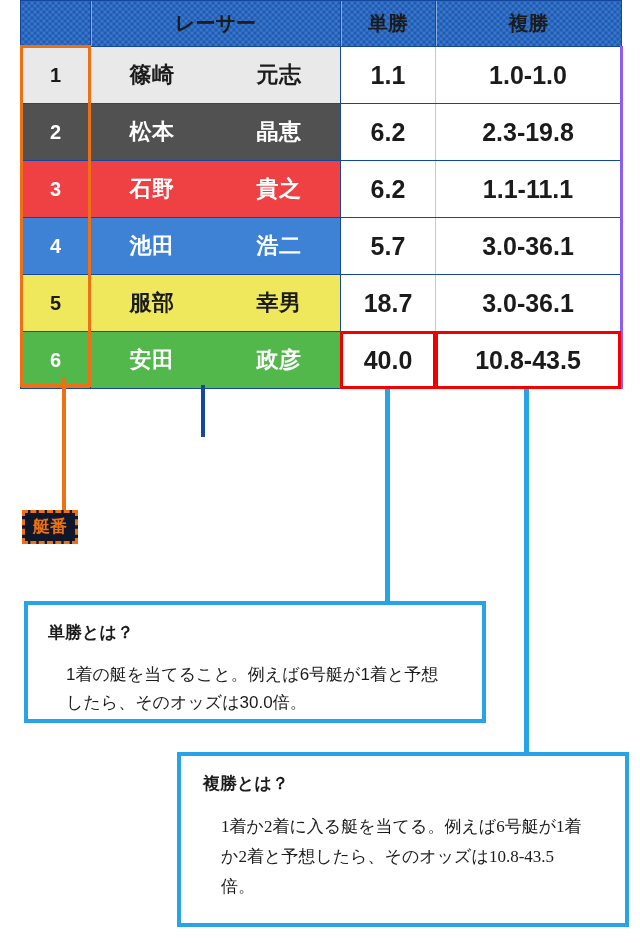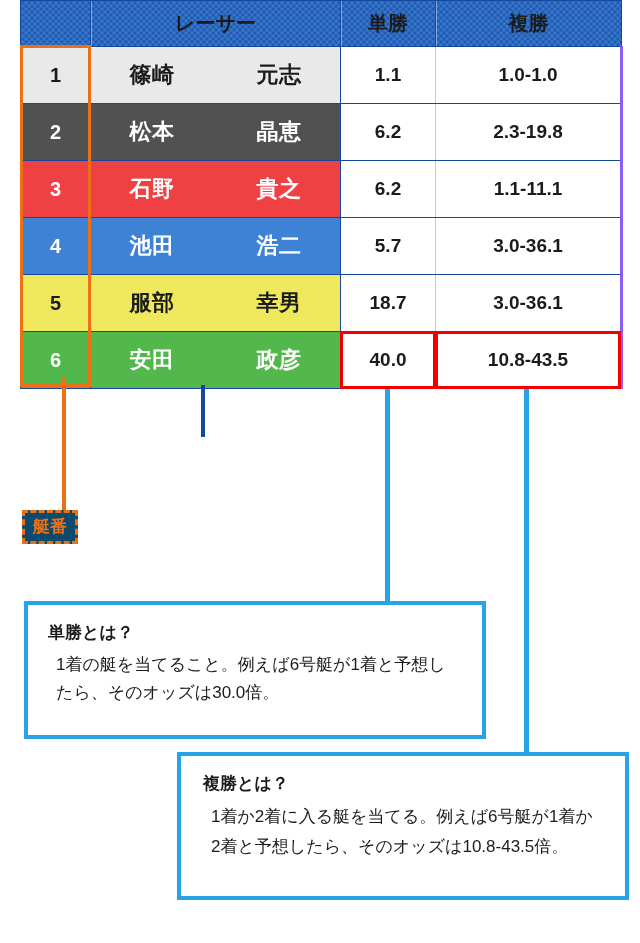--- a/index.html
+++ b/index.html
@@ -35,21 +35,21 @@
   .c-num{width:70px;}
   .c-name{width:250px;}
   .c-tan{width:95px;}
   .c-fuku{width:186px;}
 
   tbody tr{height:57px;}
   td.num{font-size:20px;font-weight:bold;}
   td.name{font-size:22px;font-weight:bold;letter-spacing:.5px;}
   td.name .surname{display:inline-block;min-width:86px;text-align:left;}
   td.name .given{display:inline-block;min-width:86px;text-align:right;}
-  td.odds{background:#ffffff;color:#1b1b1b;font-size:19px;font-weight:bold;
+  td.odds{background:#ffffff;color:#1b1b1b;font-size:25px;font-weight:bold;
           border-left:1px solid #c9c9c9;border-right:1px solid #c9c9c9;}
   td.odds.last{border-right:3px solid #8b5cf6;}
 
   
   .r1 td.num,.r1 td.name{background:#E9E9E9;color:#1b1b1b;}
   .r2 td.num,.r2 td.name{background:#515151;color:#ffffff;}
   .r3 td.num,.r3 td.name{background:#EF4044;color:#ffffff;}
   .r4 td.num,.r4 td.name{background:#3E82D6;color:#ffffff;}
   .r5 td.num,.r5 td.name{background:#EFE85C;color:#1b1b1b;}
   .r6 td.num,.r6 td.name{background:#52B84C;color:#ffffff;}
@@ -72,37 +72,37 @@
   
   .label-racer{
     position:absolute;left:115px;top:437px;width:180px;text-align:center;
     font-size:23px;color:#1b1b1b;letter-spacing:5px;white-space:nowrap;
   }
   .label-teiban{
     position:absolute;left:22px;top:510px;
     border:3px dashed #ED7014;color:#ED7014;
     font-size:17px;font-weight:bold;
     padding:5px 8px 6px 8px;line-height:1;
-    background:#0c4a6e;
+    background:#0f172a;
   }
 
   
   .callout{
     position:absolute;background:#ffffff;border:4px solid #29A3E8;
     box-sizing:border-box;
   }
   .callout .c-title{
     font-size:17px;font-weight:bold;color:#1b1b1b;margin:0 0 7px 0;line-height:1.2;
   }
   .callout .c-body{
-    font-size:17px;color:#1b1b1b;line-height:1.62;margin:8px;
+    font-size:17px;color:#1b1b1b;line-height:1.62;margin:18px;
   }
-  .callout-tan{left:24px;top:601px;width:462px;height:138px;padding:18px 20px 0 20px;}
-  .callout-fuku{left:177px;top:752px;width:452px;height:148px;padding:18px 22px 0 22px;}
-  .callout-fuku .c-body{line-height:1.75;}
+  .callout-tan{left:24px;top:601px;width:462px;height:122px;padding:18px 20px 0 20px;}
+  .callout-fuku{left:177px;top:752px;width:452px;height:175px;padding:18px 22px 0 22px;}
+  .callout-fuku .c-body{line-height:1.75;font-family:Liberation Serif, serif;}
 </style>
 </head>
 <body>
 
 <div class="stage">
 
   <table class="odds-table">
     <colgroup>
       <col class="c-num">
         <col class="c-name">

